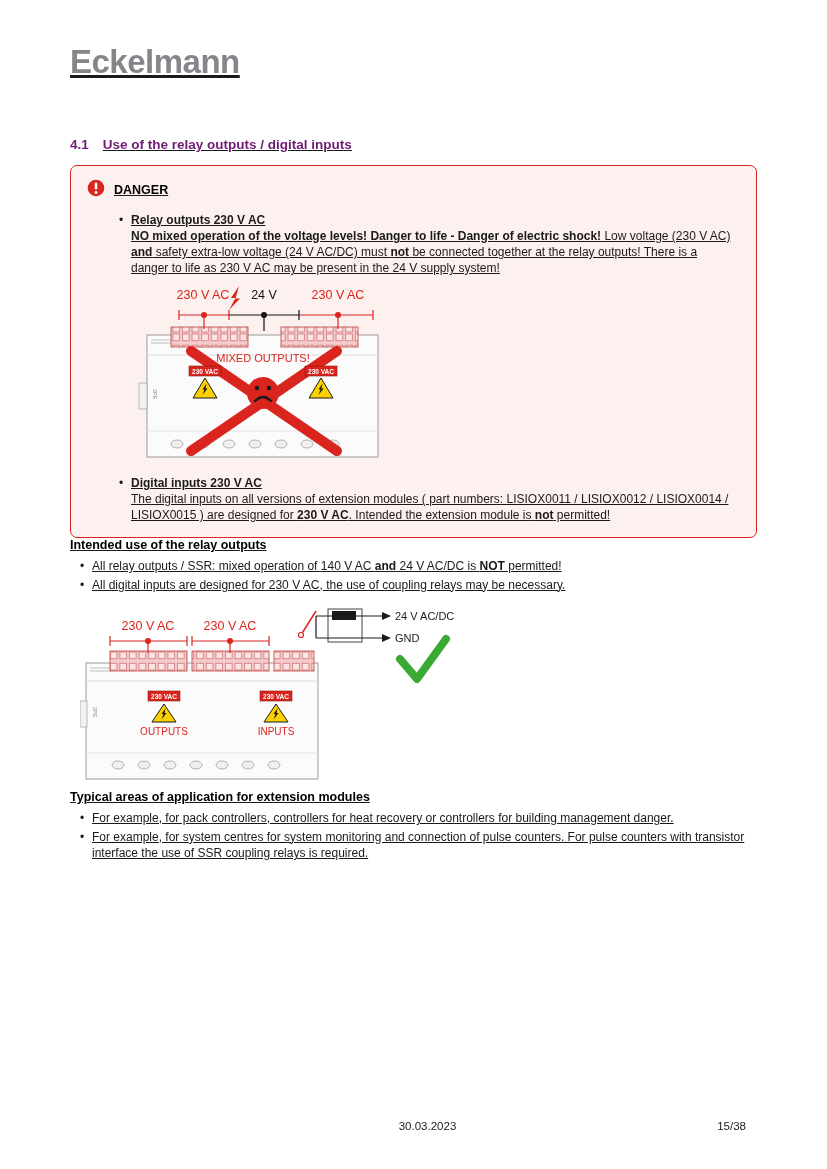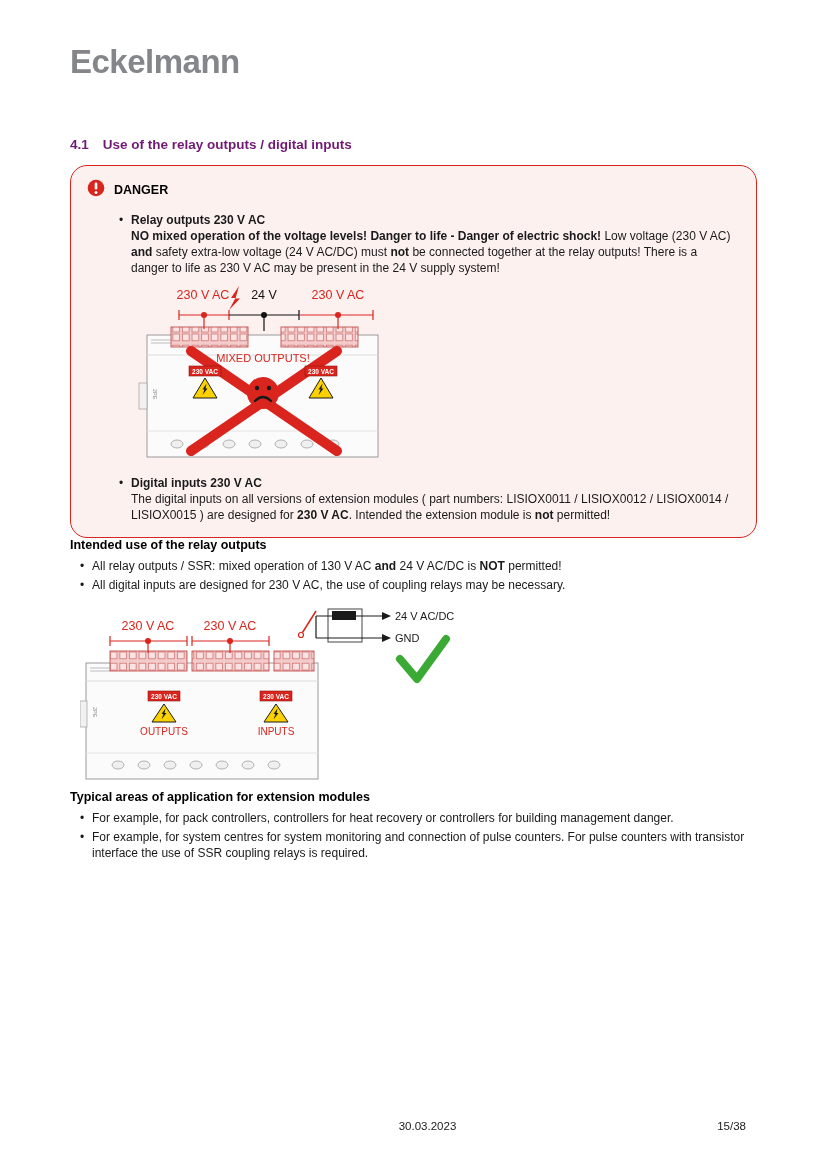--- a/index.html
+++ b/index.html
@@ -1,33 +1,33 @@
 <!DOCTYPE html>
 <html style="--danger-red: #d9251d; --warning-yellow: #fcd100; --check-green: #3aaa35; --logo-gray: #85868a; --danger-box-bg: #fdf1f0;"><head>
 <meta charset="utf-8">
 <style>
   * { margin:0; padding:0; box-sizing:border-box; }
   html,body { background:#ffffff; }
   body {
     width:827px; height:1169px; position:relative; overflow:hidden;
     font-family:"Liberation Sans", sans-serif; color:#1a1a1a;
   }
-  .page { position:absolute; inset:0; padding:43px 70px 0 70px; }
+  .page { position:absolute; inset:0; padding:43px 70px 0 70px;text-decoration:underline; }
 
   .logo {
     font-size:33px; font-weight:bold; color:var(--logo-gray,#85868a);
     letter-spacing:-0.5px; line-height:38px;
   }
 
   .section-heading { margin-top:56px; font-size:13.5px; font-weight:bold; color:#701a75; }
   .section-heading .num { display:inline-block; margin-right:14px; }
 
   .danger-box {
     margin-top:13px; border:1.6px solid var(--danger-red,#d9251d);
-    border-radius:17px; background:var(--danger-box-bg,#fdf1f0);
+    border-radius:7px; background:var(--danger-box-bg,#fdf1f0);
     padding:13px 24px 14px 16px;
   }
   .danger-header { display:flex; align-items:center; gap:9px; }
   .danger-title { font-weight:bold; font-size:12.5px; color:#000; }
   .danger-body { margin-left:25px; margin-top:11px; font-size:12px; line-height:16px; max-width:630px; }
   ul.blist { list-style:none; }
   .danger-body ul.blist { margin-top:9px; }
   ul.blist li { position:relative; padding-left:19px; margin-top:6px; }
   ul.blist li::before { content:"\2022"; position:absolute; left:7px; top:0; }
   .li-title { font-weight:bold; }
@@ -172,21 +172,21 @@
         <li>
           <div class="li-title">Digital inputs 230 V AC</div>
           <div><span>The digital inputs on all versions of extension modules ( part numbers: LISIOX0011 / LISIOX0012 / LISIOX0014 / LISIOX0015 ) are designed for </span><span style="font-weight: bold;">230 V AC</span><span>. Intended the extension module is </span><span style="font-weight: bold;">not</span><span> permitted!</span></div>
         </li>
       </ul>
     </div>
   </div>
 
   <h3 class="subhead">Intended use of the relay outputs</h3>
   <ul class="mainlist">
-    <li><span>All relay outputs / SSR: mixed operation of 130 V AC </span><span style="font-weight: bold;">and</span><span> 24 V AC/DC is </span><span style="font-weight: bold;">NOT</span><span> permitted!</span></li>
+    <li><span>All relay outputs / SSR: mixed operation of 140 V AC </span><span style="font-weight: bold;">and</span><span> 24 V AC/DC is </span><span style="font-weight: bold;">NOT</span><span> permitted!</span></li>
     <li><span>All digital inputs are designed for 230 V AC, the use of coupling relays may be necessary.</span></li>
   </ul>
 
   <figure class="fig fig2">
     <svg width="380" height="183" viewBox="0 0 380 183">
 
       <g>
         <rect x="6" y="62" width="232" height="116" fill="#fbfbfb" stroke="#9a9a9a" stroke-width="1"></rect>
         <line x1="6" y1="80" x2="238" y2="80" stroke="#dcdcdc"></line>
         <line x1="6" y1="152" x2="238" y2="152" stroke="#e4e4e4"></line>

